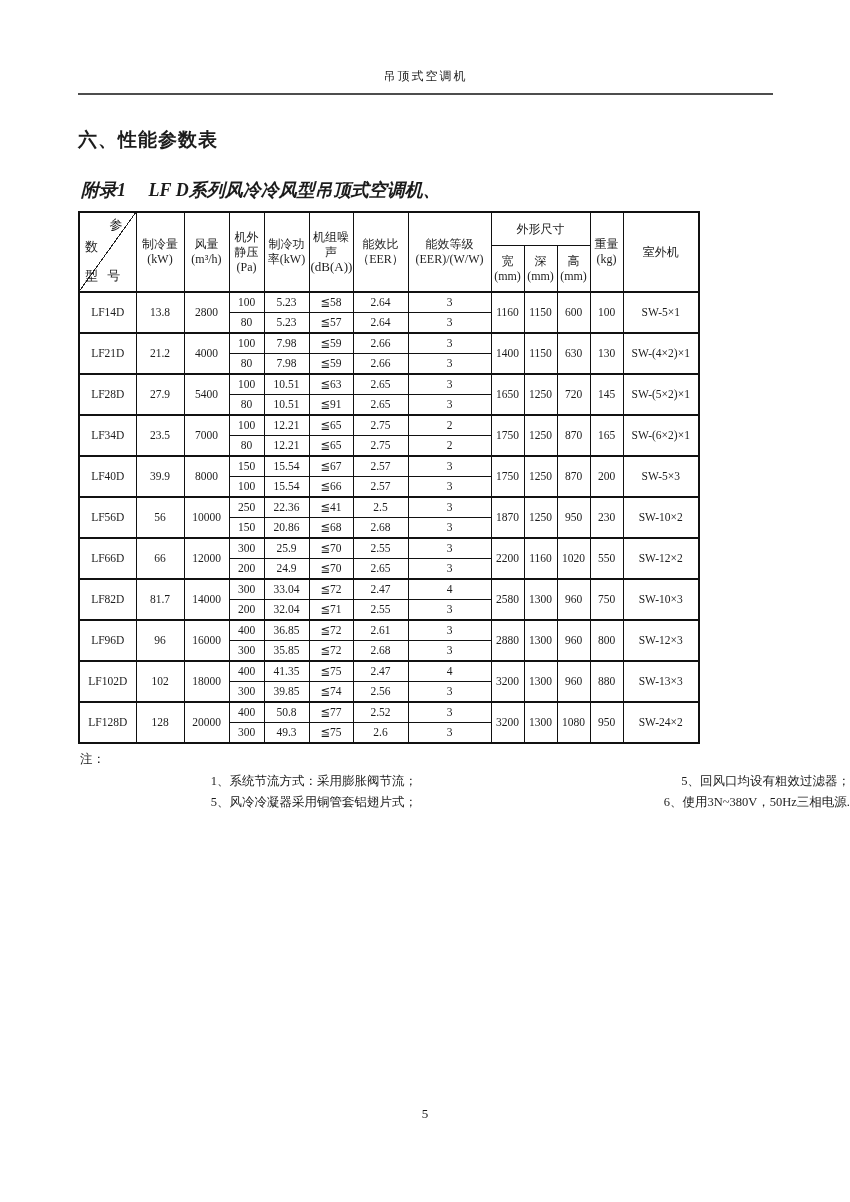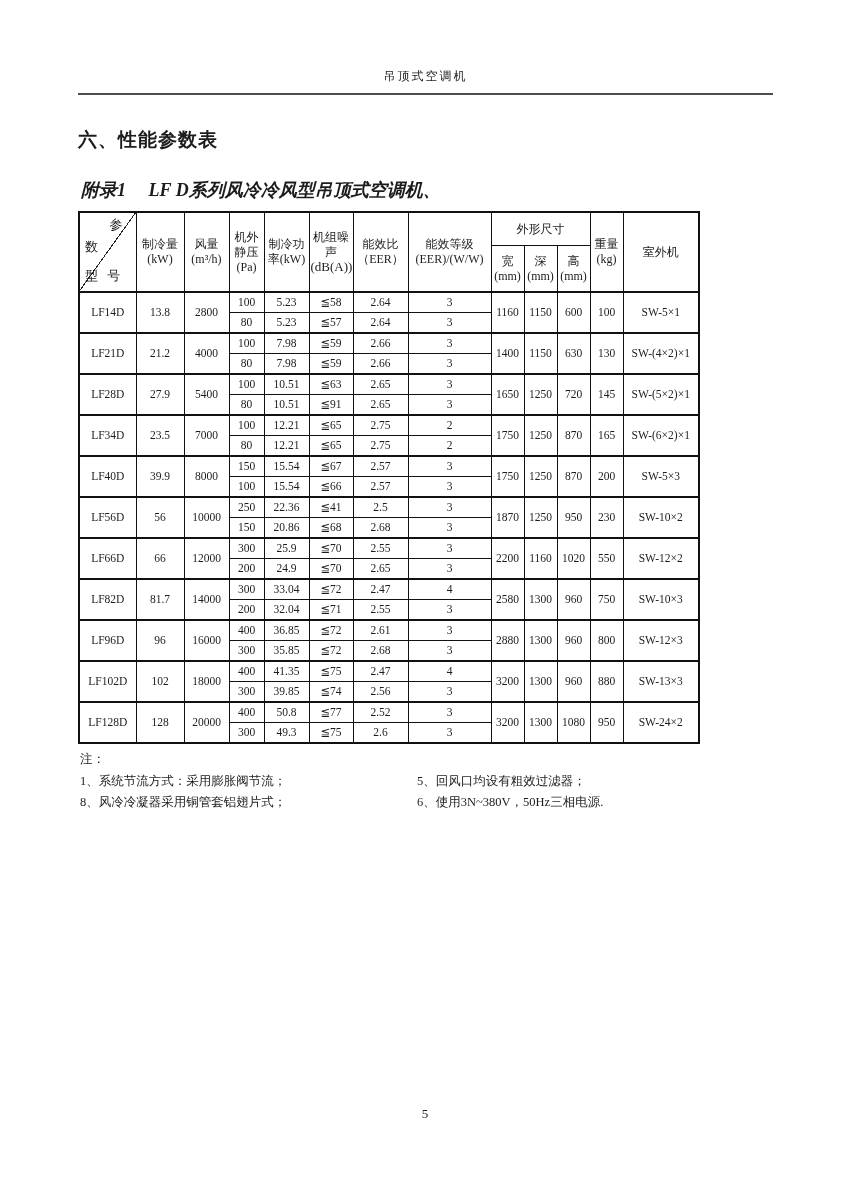--- a/index.html
+++ b/index.html
@@ -70,21 +70,21 @@
   .corner-cell span { position: absolute; font-size: 13px; }
   .c-top { top: 4px; right: 13px; }
   .c-mid { top: 26px; left: 5px; }
   .c-bot { bottom: 7px; left: 5px; letter-spacing: 3px; }
   .notes {
     margin: 7px 0 0 80px;
     font-size: 12.5px;
   }
   .notes-label { margin-bottom: 3px; }
   .notes-grid { display: grid; grid-template-columns: 337px auto; }
-  .note-item { line-height: 21px; white-space: nowrap; }
+  .note-item { line-height: 21px; white-space: nowrap; text-align: right; }
   .page-number {
     position: absolute;
     top: 1106px; left: 0; right: 0;
     text-align: center;
     font-size: 13px;
   }
 </style>
 </head>
 <body>
 
@@ -397,21 +397,21 @@
           <td>3</td>
         </tr>
       </tbody>
   </table>
 
   <div class="notes">
     <div class="notes-label">注：</div>
     <div class="notes-grid">
       <div>
         <div class="note-item">1、系统节流方式：采用膨胀阀节流；</div>
-        <div class="note-item">8、风冷冷凝器采用铜管套铝翅片式；</div>
+        <div class="note-item">5、风冷冷凝器采用铜管套铝翅片式；</div>
       </div>
       <div>
         <div class="note-item">5、回风口均设有粗效过滤器；</div>
         <div class="note-item">6、使用3N~380V，50Hz三相电源.</div>
       </div>
     </div>
   </div>
 
   <div class="page-number">5</div>
 

